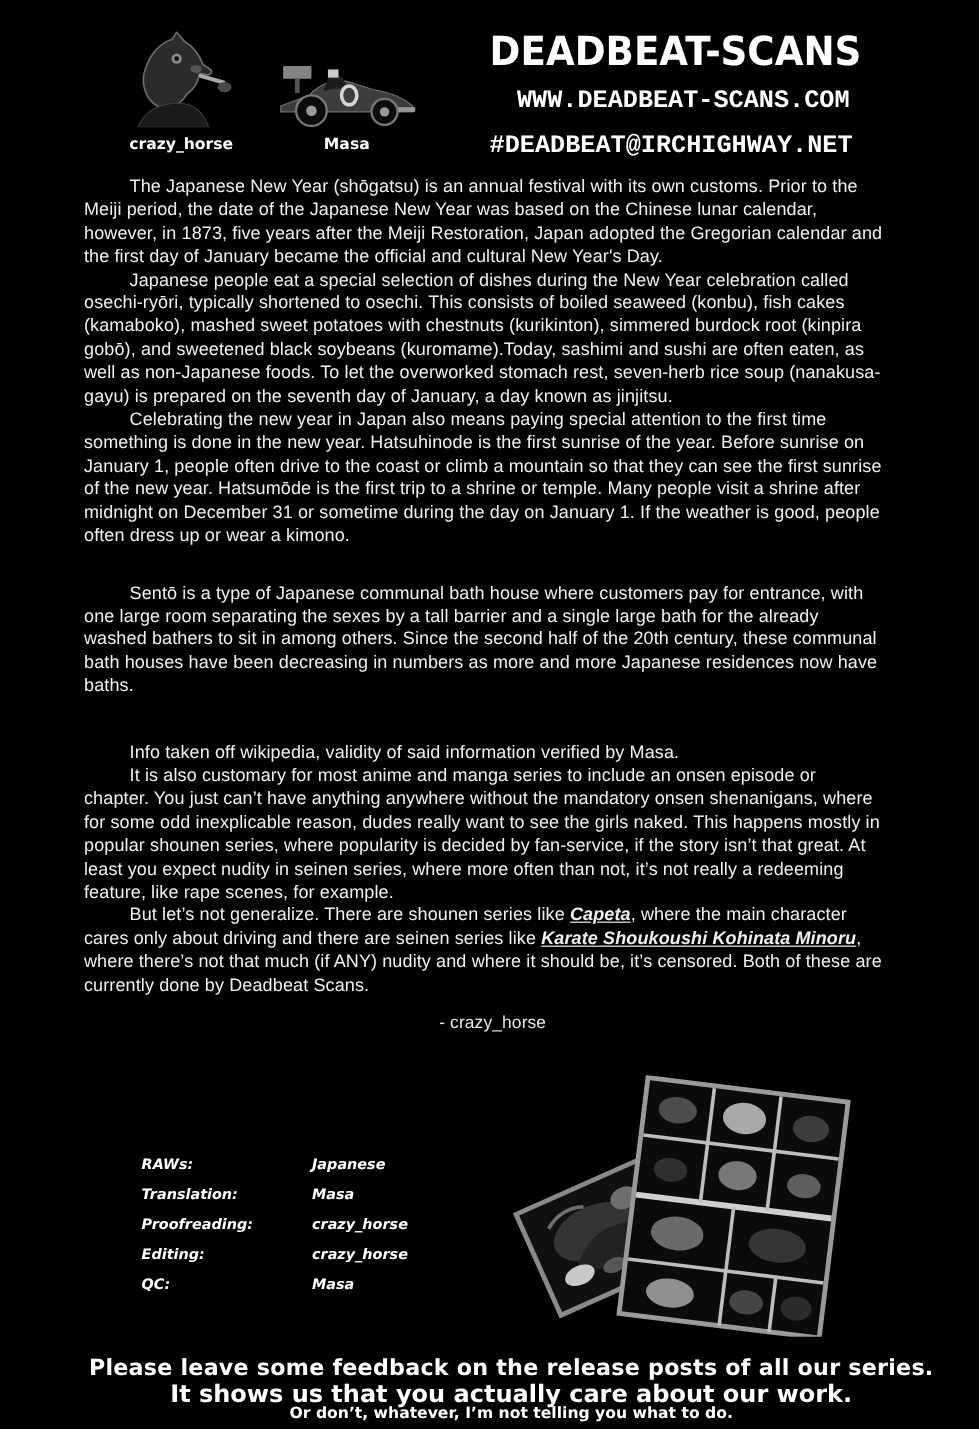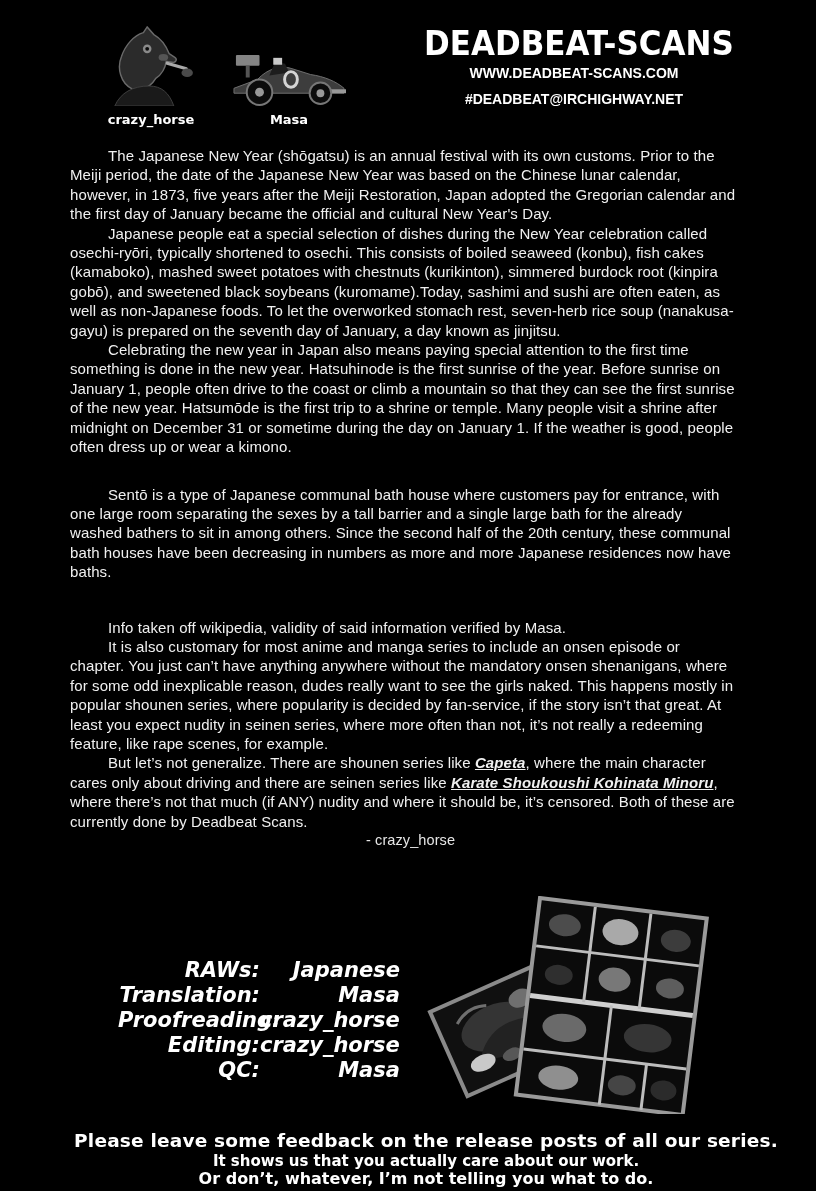--- a/index.html
+++ b/index.html
@@ -6,56 +6,57 @@
   .page{
     position:relative;width:816px;height:1191px;background:#000;
     color:#ececec;font-family:"Liberation Sans",sans-serif;overflow:hidden;
   }
   
   .mascots{position:absolute;left:98px;top:26px;display:flex;align-items:flex-end;gap:26px;}
   .mascot{display:flex;flex-direction:column;align-items:center;margin:0;}
   .mascot figcaption{
     font-family:"DejaVu Sans",sans-serif;font-weight:bold;font-size:13px;color:#fff;margin-top:2px;
   }
-  .brand{position:absolute;right:92px;top:24px;width:300px;text-align:center;color:#fff;}
+  .brand{position:absolute;right:108px;top:24px;width:300px;text-align:right;color:#fff;}
   .brand .title{
     font-family:"DejaVu Sans",sans-serif;font-weight:bold;font-size:31px;letter-spacing:0px;
     white-space:nowrap;transform:scaleY(1.08);transform-origin:top center;
   }
   .brand .sub{
-    font-family:Liberation Sans, sans-serif;font-weight:bold;font-size:14px;line-height:26px;
+    font-family:Liberation Mono, monospace;font-weight:bold;font-size:21px;line-height:26px;
     white-space:nowrap;
+    margin-top:12px;
   }
   
   .article{
     position:absolute;left:70px;top:146px;width:668px;
     font-size:15px;line-height:19.4px;color:#f0f0f0;letter-spacing:.1px;
   }
   .article p{margin:0;text-indent:38px;}
   .article p.gap-lg{margin-top:28px;}
   .article p.gap-sm{margin-top:36px;}
   .series{font-weight:bold;font-style:italic;text-decoration:underline;}
-  .signature{margin-left:296px;font-size:14.5px;color:#e6e6e6;}
+  .signature{margin-top:13px;margin-left:296px;font-size:14.5px;color:#e6e6e6;}
   
   .credits{
     position:absolute;left:118px;top:960px;
     display:grid;grid-template-columns:142px auto;row-gap:4px;
     font-family:"DejaVu Sans",sans-serif;font-weight:bold;font-style:italic;
-    font-size:21px;line-height:21px;color:#fff;text-align:right;
+    font-size:12px;line-height:21px;color:#fff;
   }
   
   .osechi{position:absolute;left:424px;top:896px;}
   
   .footer{
     position:absolute;left:0;right:0;bottom:4px;text-align:center;color:#fff;
     font-family:"DejaVu Sans",sans-serif;font-weight:bold;margin-left:36px;
   }
   .footer .f1{font-size:18.5px;line-height:22px;letter-spacing:.2px;}
-  .footer .f2{font-size:15px;line-height:19px;}
-  .footer .f3{font-size:16px;line-height:16px;}
+  .footer .f2{font-size:20px;line-height:19px;}
+  .footer .f3{font-size:13px;line-height:16px;}
 </style>
 </head>
 <body>
 
 <div class="page">
 
   <div class="mascots">
     <figure class="mascot">
       <span>
         <svg width="106" height="80" viewBox="0 0 108 84">

